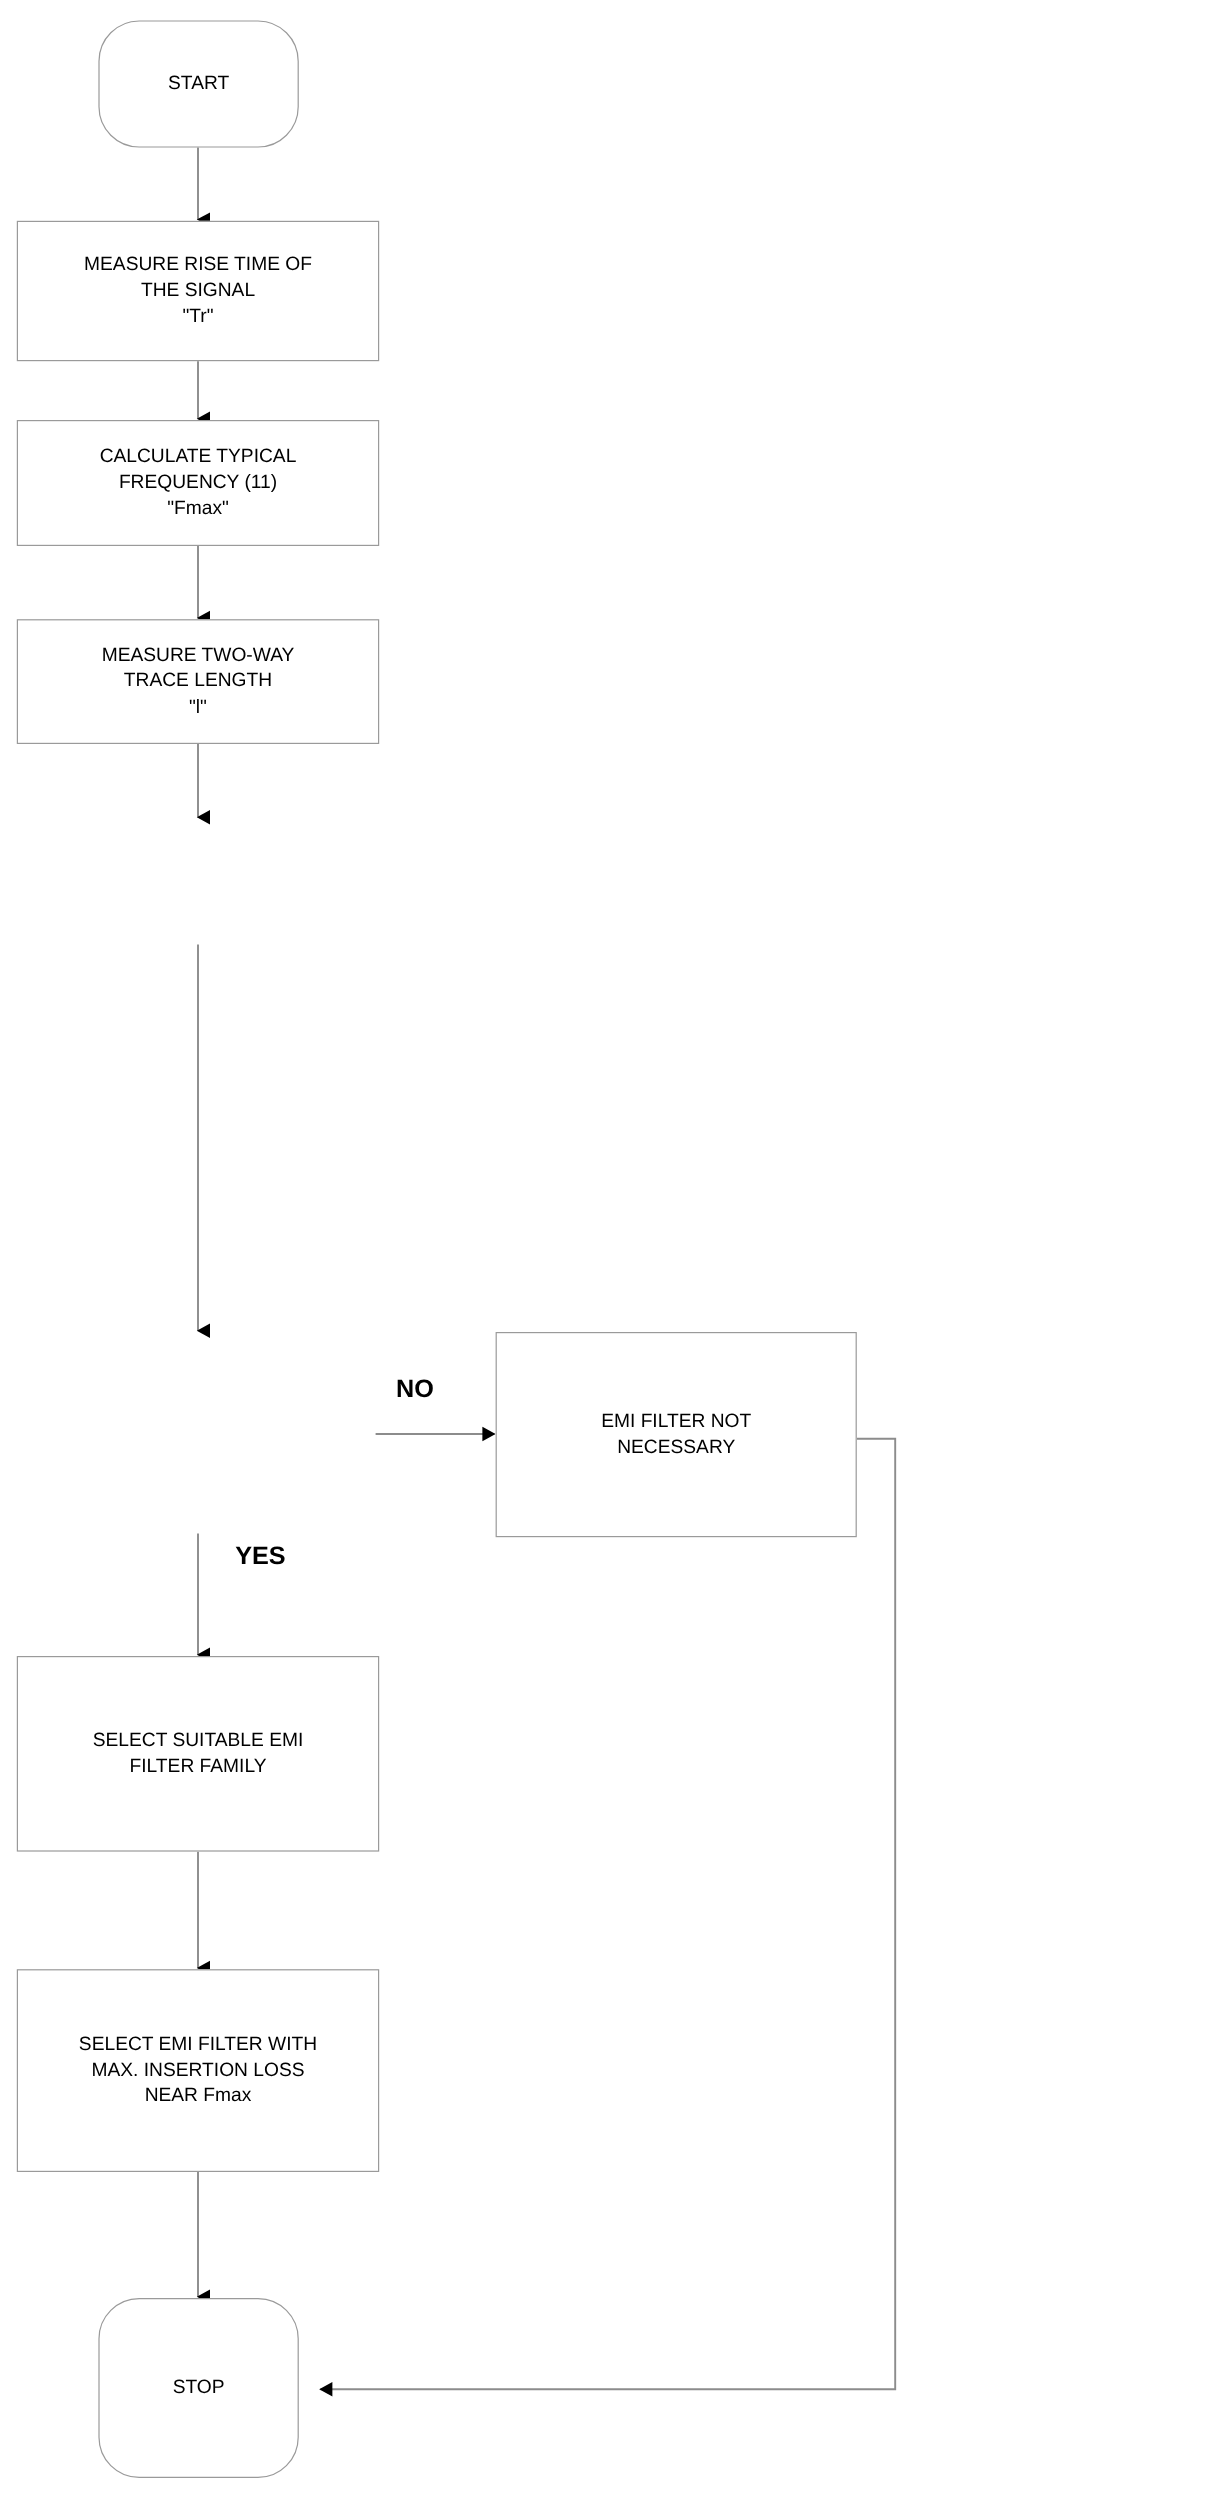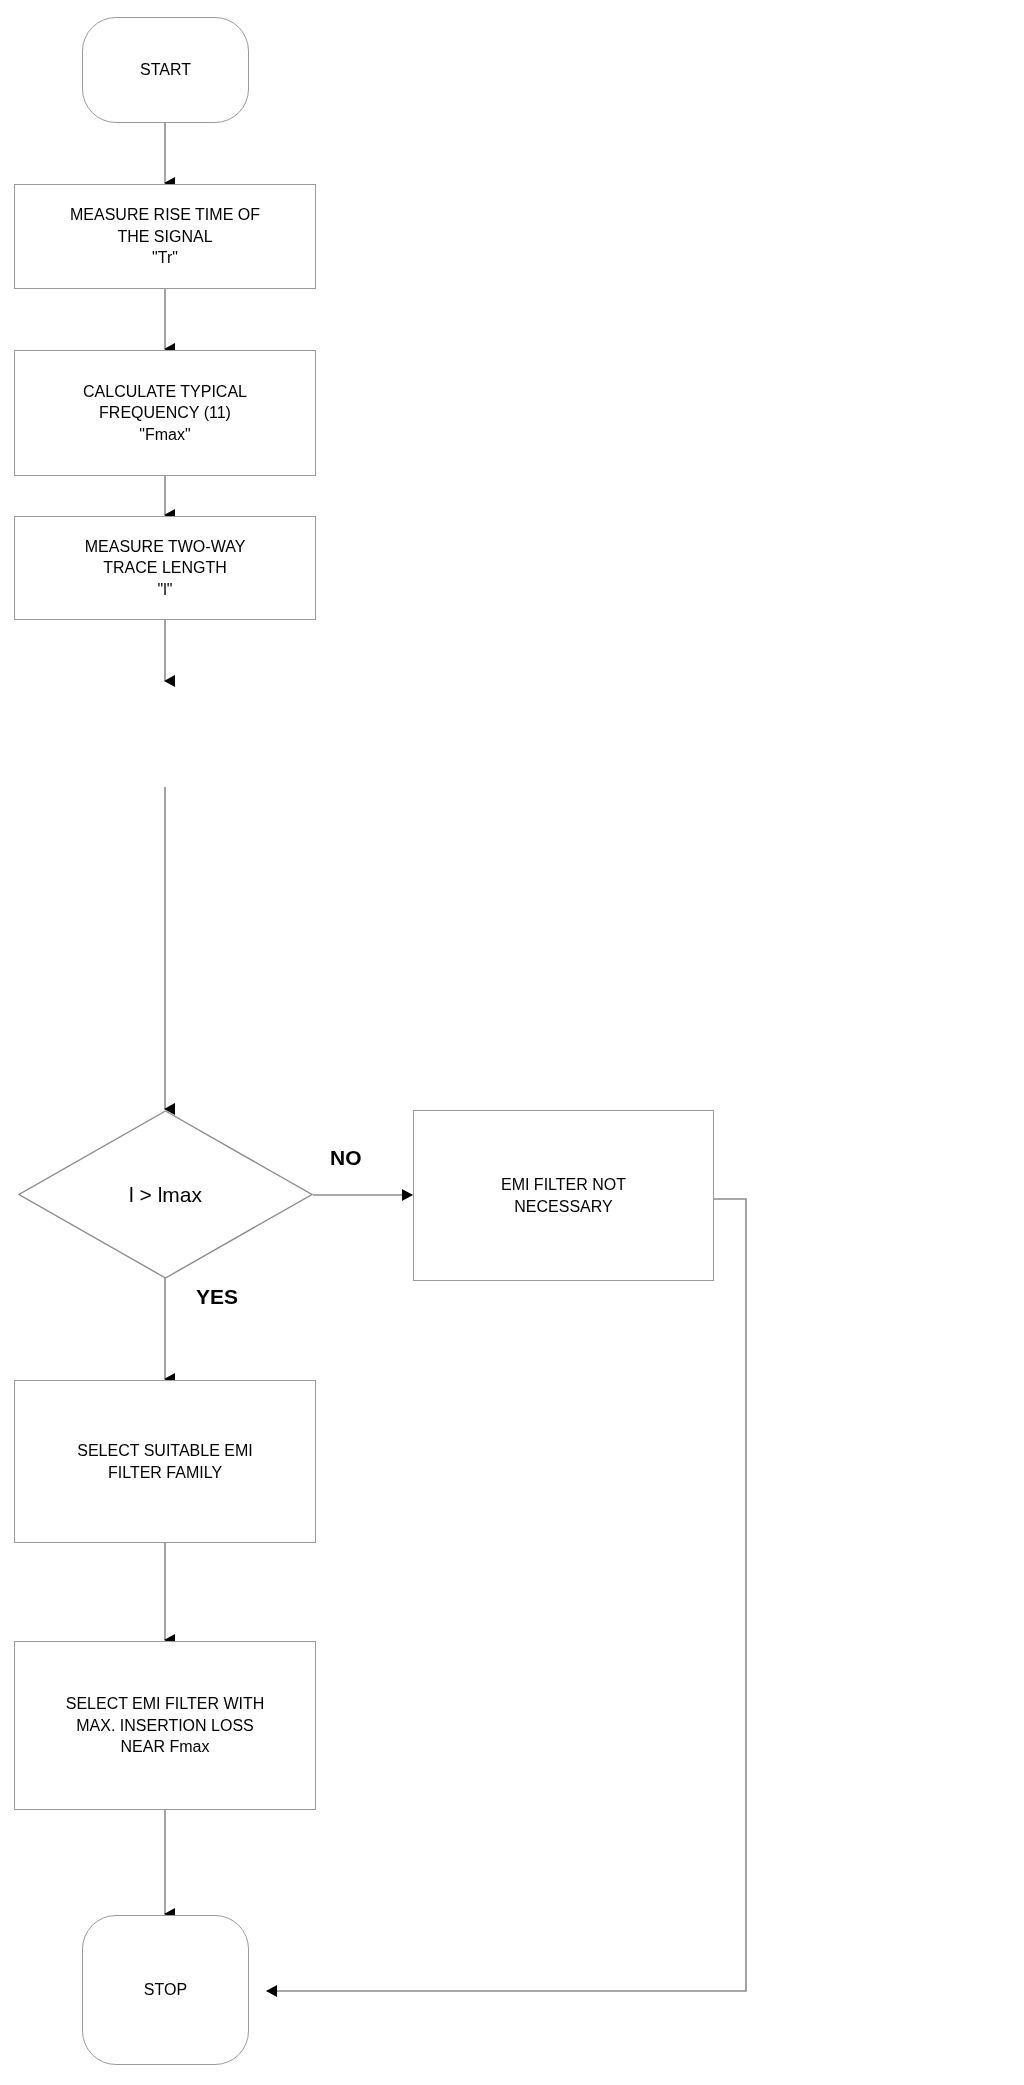--- a/index.html
+++ b/index.html
@@ -109,45 +109,39 @@
 
     <line x1="165" y1="1810" x2="165" y2="1914" stroke="#8c8c8c" stroke-width="1.6" marker-end="url(#arrowDown)"></line>
 
     <path d="M 714 1199 L 746 1199 L 746 1991 L 267 1991" fill="none" stroke="#8c8c8c" stroke-width="1.6" marker-end="url(#arrowLeft)"></path>
   </svg>
 
   <div class="node terminal" style="left:82px; top:17px; width:167px; height:106px;">
     <span class="label">START</span>
   </div>
 
-  <div class="node proc" style="left:14px; top:184px; width:302px; height:105px;">
+  <div class="node proc" style="left:14px; top:184px; width:302px; height:117px;">
     <span class="label">MEASURE RISE TIME OF
 THE SIGNAL
 "Tr"</span>
   </div>
 
-  <div class="node proc" style="left:14px; top:350px; width:302px; height:126px;">
+  <div class="node proc" style="left:14px; top:350px; width:302px; height:105px;">
     <span class="label">CALCULATE TYPICAL
 FREQUENCY  (11)
 "Fmax"</span>
   </div>
 
   <div class="node proc" style="left:14px; top:516px; width:302px; height:104px;align-items:center;">
     <span class="label">MEASURE TWO-WAY
 TRACE LENGTH
 "l"</span>
   </div>
 
 
-  <div class="diamond-wrap" style="left:18px; top:1110px; width:295px; height:169px;">
-    <svg width="295" height="169" viewBox="0 0 295 169">
-      <polygon points="147.5,1 294,84.5 147.5,168 1,84.5" fill="#ffffff" stroke="#8c8c8c" stroke-width="1.4"></polygon>
-    </svg>
-    <div class="diamond-text">l &gt; lmax</div>
-  </div>
 
   <div class="edge-label" style="left:330px; top:1146px;">NO</div>
 
   <div class="node proc" style="left:413px; top:1110px; width:301px; height:171px;">
     <span class="label">EMI FILTER NOT
 NECESSARY</span>
   </div>
 
   <div class="edge-label" style="left:196px; top:1285px;">YES</div>
 

